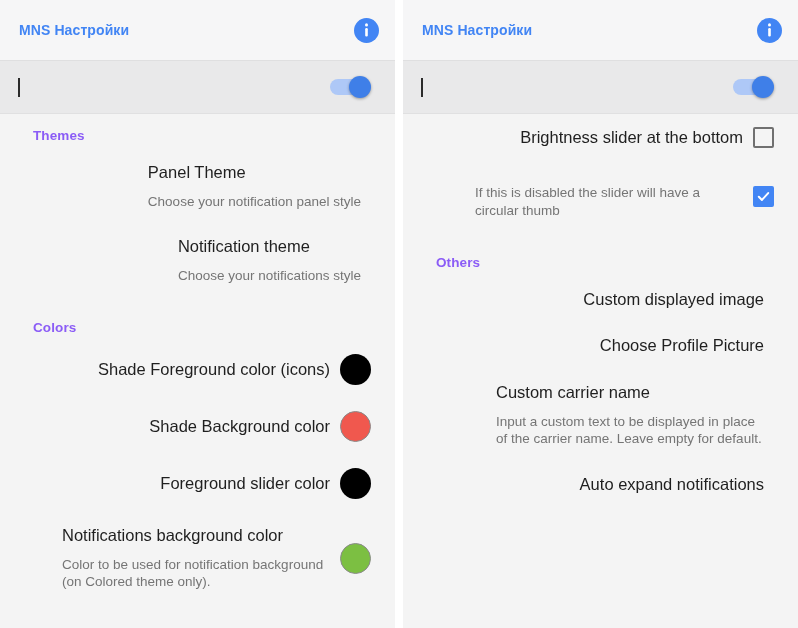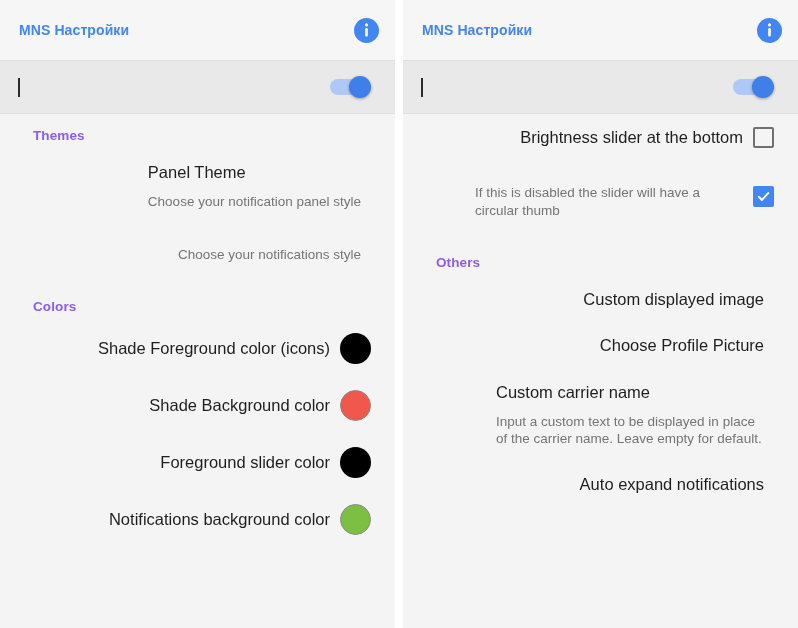--- a/index.html
+++ b/index.html
@@ -233,20 +233,21 @@
 
       <div class="pref-row">
         <div class="pref-texts">
           <span class="pref-title">Panel Theme</span>
           <span class="pref-summary">Choose your notification panel style</span>
         </div>
       </div>
 
       <div class="pref-row">
         <div class="pref-texts">
+          <span class="pref-title">Notification theme</span>
           <span class="pref-summary">Choose your notifications style</span>
         </div>
       </div>
 
       <div class="spacer-sm"></div>
 
       <div class="section-header">Colors</div>
 
       <div class="pref-row">
         <div class="pref-texts">
@@ -265,20 +266,21 @@
       <div class="pref-row">
         <div class="pref-texts">
           <span class="pref-title">Foreground slider color</span>
         </div>
         <div class="color-dot" style="background:#000000;"></div>
       </div>
 
       <div class="pref-row">
         <div class="pref-texts">
           <span class="pref-title">Notifications background color</span>
+          <span class="pref-summary">Color to be used for notification background (on Colored theme only).</span>
         </div>
         <div class="color-dot bordered" style="background:#7CBF42;"></div>
       </div>
 
     </div>
   </div>
 
   <div class="panel-gap"></div>
 
   <div class="panel">

